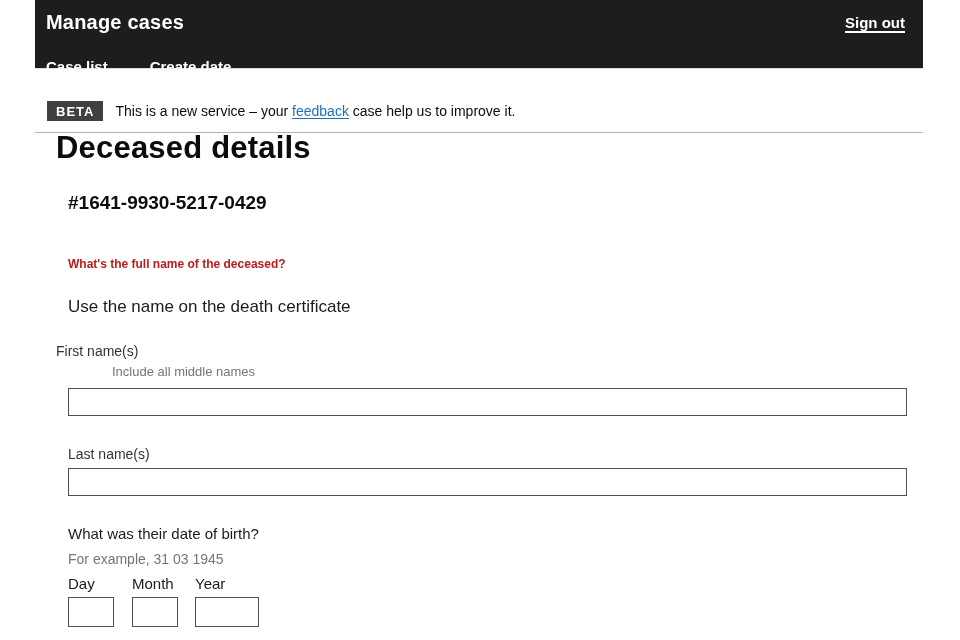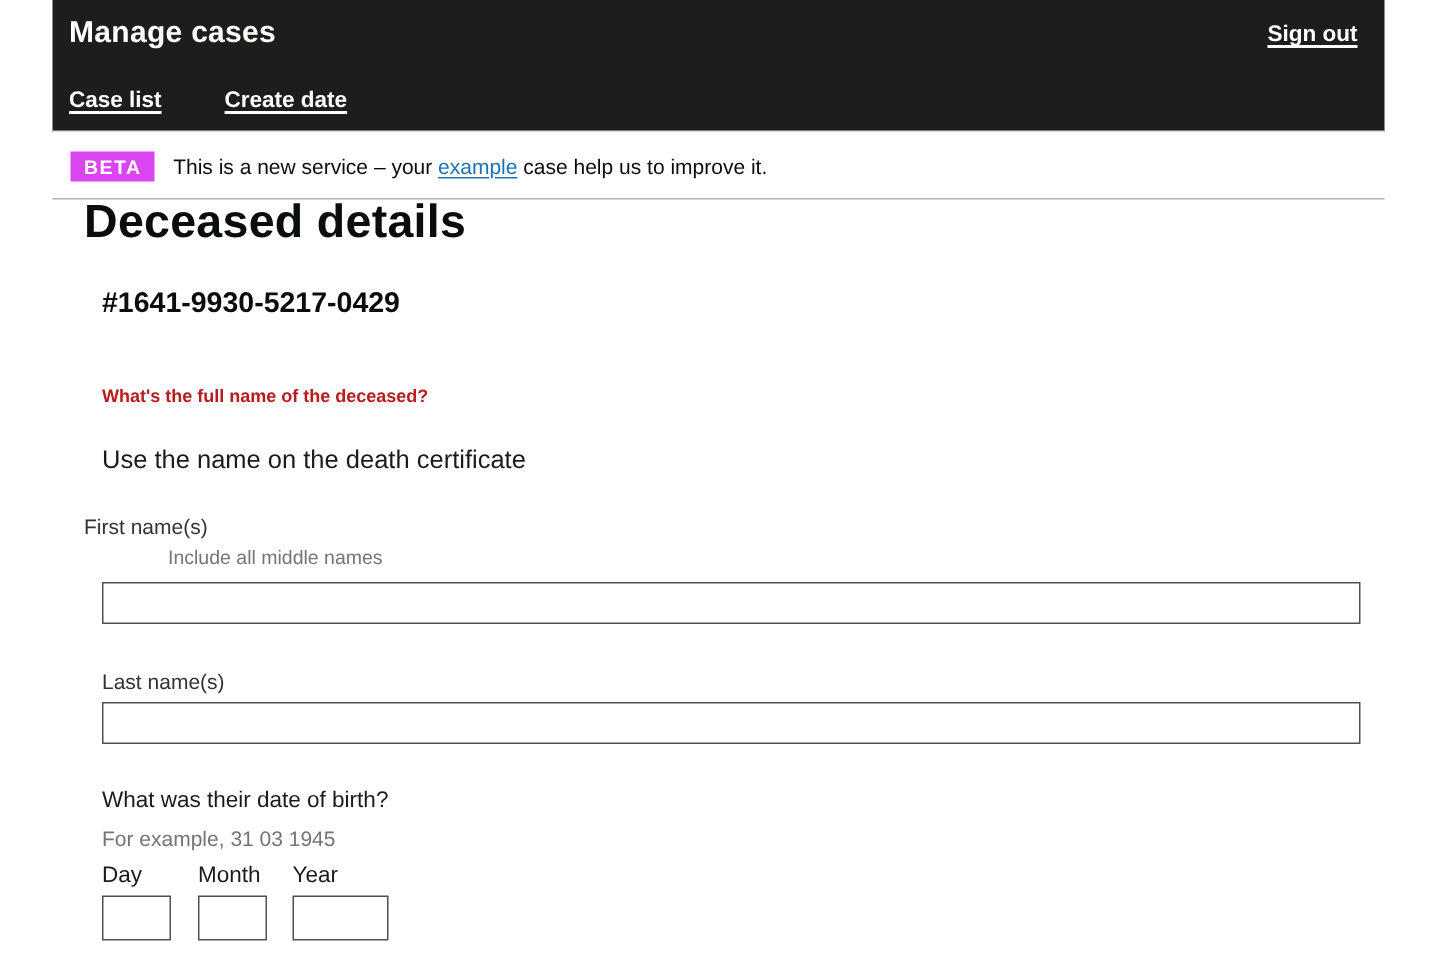--- a/index.html
+++ b/index.html
@@ -8,21 +8,21 @@
     background: #ffffff;
     font-family: "Liberation Sans", sans-serif;
     color: #0b0c0c;
     overflow: hidden;
   }
   .page { position: relative; width: 960px; height: 640px; }
 
   
   .site-header {
     position: absolute; left: 35px; top: 0;
-    width: 888px; height: 88px;
+    width: 888px; height: 69px;
     background: #1d1d1b;
     border-bottom: 1px solid #d9d9d9;
   }
   .service-name {
     position: absolute; left: 11px; top: 11px;
     color: #ffffff; font-size: 20px; font-weight: 700;
     letter-spacing: 0.2px;
   }
   .signout-link {
     position: absolute; right: 18px; top: 14px;
@@ -59,21 +59,21 @@
 
   
   .phase-banner {
     position: absolute; left: 35px; top: 89px;
     width: 888px; height: 44px;
     display: flex; align-items: center;
     border-bottom: 1px solid #b1b4b6;
     padding-left: 12px;
   }
   .phase-tag {
-    background: #d946ef; color: #ffffff;
+    background: #404040; color: #ffffff;
     font-size: 13px; font-weight: 700;
     letter-spacing: 1px;
     padding: 3px 9px 2px 9px;
     display: inline-block;
   }
   .phase-text {
     margin-left: 12px;
     font-size: 14px; color: #0b0c0c;
   }
   .feedback-link {
@@ -166,21 +166,21 @@
       <a class="nav-link">Find case</a>
       <svg class="search-icon" viewBox="0 0 20 20">
         <circle cx="8.5" cy="8.5" r="6" fill="none" stroke="#ffffff" stroke-width="2"></circle>
         <line x1="13" y1="13" x2="18.5" y2="18.5" stroke="#ffffff" stroke-width="2"></line>
       </svg>
     </div>
   </header>
 
   <div class="phase-banner">
     <span class="phase-tag">BETA</span>
-    <span class="phase-text"><span>This is a new service – your </span><a class="feedback-link">example</a><span> case help us to improve it.</span></span>
+    <span class="phase-text"><span>This is a new service – your </span><a class="feedback-link">feedback</a><span> case help us to improve it.</span></span>
   </div>
 
   <h1 class="page-title">Deceased details</h1>
   <h2 class="case-number">#1641-9930-5217-0429</h2>
 
   <div class="name-question">What's the full name of the deceased?</div>
   <div class="name-hint">Use the name on the death certificate</div>
 
   <label class="field-label firstname-label">First name(s)</label>
   <div class="field-hint firstname-hint">Include all middle names</div>

